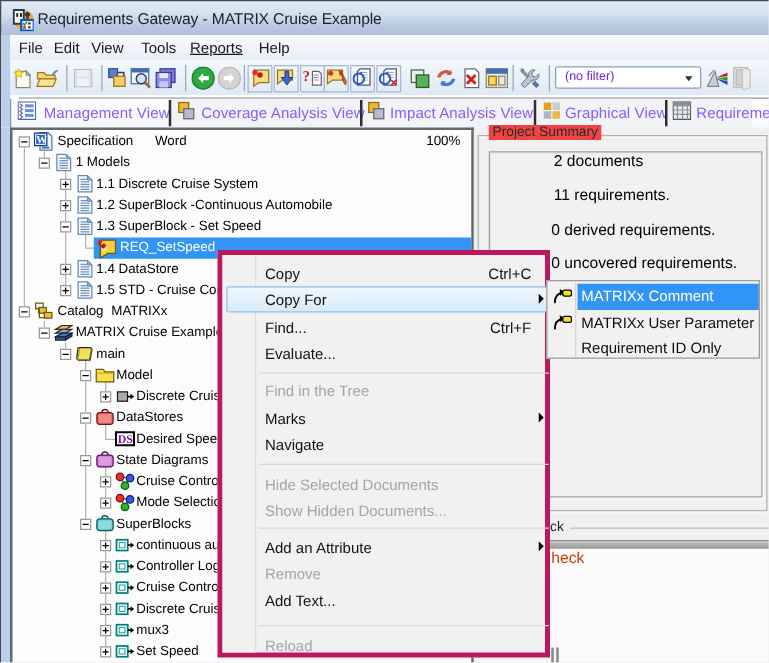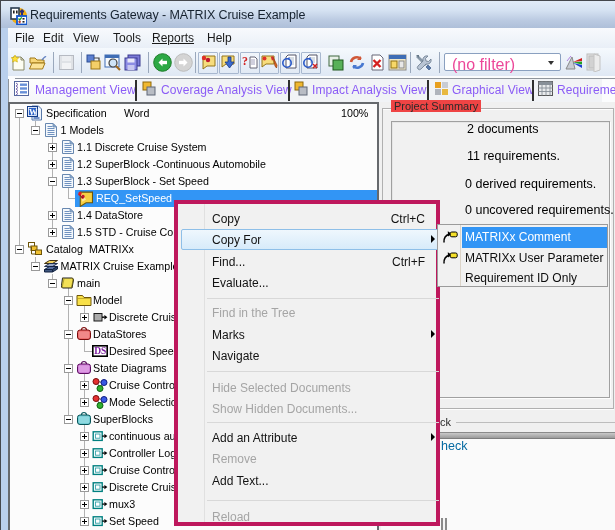--- a/index.html
+++ b/index.html
@@ -43,27 +43,27 @@
 .ebox i { position:absolute; left:1px; top:3px; width:5px; height:1px; background:#000; }
 .ebox.plus b { position:absolute; left:3px; top:1px; width:1px; height:5px; background:#000; }
 .trow { position:absolute; font-size:10.7px; color:#000; letter-spacing:0; }
 #sel-row { left:75px; top:189.5px; width:302px; height:17px; background:#3295f5; }
 #sel-text { color:#fff; }
 
 
 #groupbox1 { left:382px; top:108px; width:232px; height:301px; border:1px solid #b0b0b0; box-shadow:inset 0 1px 0 #fdfdfd, 0 1px 0 #fdfdfd; }
 #groupbox1-label { left:391px; top:100px; font-size:11px; color:#2a2a2a; background:#ef4444; padding:0 3px; }
 #innerbox { left:391px; top:121px; width:219px; height:277px; border:1px solid #a0a0a0; background:#f1f1f1; box-shadow:inset 1px 1px 0 #e6e6e6, 1px 1px 0 #fdfdfd; }
-.sumtext { position:absolute; font-size:12.5px; color:#000;margin-left:24px; }
+.sumtext { position:absolute; font-size:12.5px; color:#000; }
 #gb2-label { left:440px; top:416px; font-size:11px; color:#2a2a2a; }
 #gb2-line { left:456px; top:422px; width:159px; height:1px; background:#bdbdbd; }
 #splitter { left:381px; top:432px; width:234px; height:7px;
   background:linear-gradient(#c9c9c9, #9b9b9b); border-top:1px solid #8a8a8a; border-bottom:1px solid #7d7d7d; }
 #lowerpane { left:381px; top:439px; width:234px; height:91px; background:#fafafa; }
-#heck { left:441px; top:439px; font-size:12.5px; color:#0369a1;text-align:right; }
+#heck { left:441px; top:439px; font-size:12.5px; color:#c2410c;text-align:right; }
 
 
 #ctxmenu { left:174px; top:200px; width:266px; height:326px; background:#f1f1f1;
   border:4px solid #be185d; }
 #ctxmenu .iconcol { position:absolute; left:0; top:0; width:27px; height:100%; background:#f1f1f1; border-right:1px solid #e0e0e0; }
 .mi { position:absolute; left:1px; width:262px; height:22px; font-size:12px; color:#121212; }
 .mi .lbl { position:absolute; left:33px; top:4px; }
 .mi .accel { position:absolute; right:16px; top:4px; }
 .mi.dis { color:#a5a5a5; }
 .mi .arrow { position:absolute; right:6px; top:6px; width:0; height:0;
@@ -228,21 +228,21 @@
 
 <svg class="abs" style="left:414px;top:53px;" width="19" height="19" viewBox="0 0 19 19">
   <path d="M3 3 l9 9" stroke="#8898a8" stroke-width="2.8"></path>
   <path d="M2 2 l3 0 l0 3 z" fill="#667888"></path>
   <path d="M14 12 l3 3 -2 2 -3 -3 z" fill="#5878a8" stroke="#2a4a78" stroke-width="0.6"></path>
   <path d="M14 3 a4 4 0 0 0 -5 5 l-5 5 a2 2 0 0 0 3 3 l5 -5 a4 4 0 0 0 5 -5 l-2.5 2.5 -2.5 -.5 -.5 -2.5 z" fill="#b8c4d4" stroke="#68788c" stroke-width="0.8"></path>
 </svg>
 <div class="tsep" style="left:439px;"></div>
 
 <div class="abs" style="left:444px;top:53px;width:117px;height:18px;background:#fff;border:1px solid #8aa0c0;border-radius:2px;">
-  <div style="position:absolute;left:7px;top:2px;font-size:16px;color:#ec4899;">(no filter)</div>
+  <div style="position:absolute;left:7px;top:2px;font-size:10px;color:#6d28d9;">(no filter)</div>
   <div style="position:absolute;right:6px;top:7px;width:0;height:0;border-top:4px solid #333;border-left:3.5px solid transparent;border-right:3.5px solid transparent;"></div>
 </div>
 
 <svg class="abs" style="left:564px;top:54px;" width="19" height="17" viewBox="0 0 19 17">
   <path d="M2 15 L8 3 L11 15 z" fill="#c8ccd4" stroke="#888"></path>
   <path d="M9 8 L18 4 L18 7 z" fill="#d02020"></path>
   <path d="M9 8.5 L18 7.5 L18 10.5 z" fill="#20a020"></path>
   <path d="M9 9 L18 11 L18 14 z" fill="#2040d0"></path>
   <path d="M3 7 l4 -5" stroke="#b080e0" stroke-width="1"></path>
 </svg>

